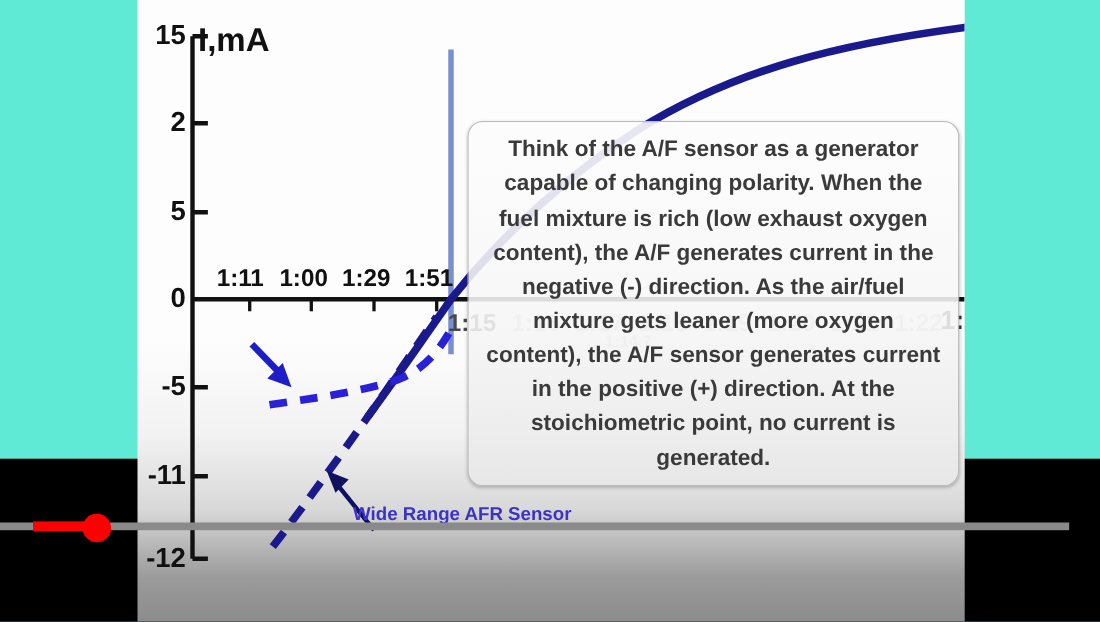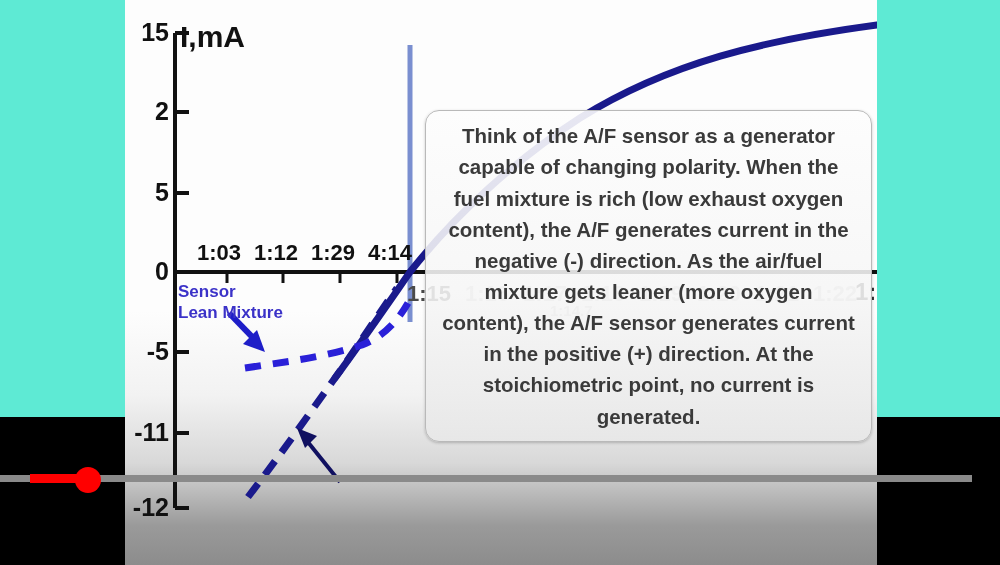--- a/index.html
+++ b/index.html
@@ -91,41 +91,38 @@
       <div class="ylab" style="left:-14px;top:18px;">15</div>
       <div class="ylab" style="left:-14px;top:97px;">2</div>
       <div class="ylab" style="left:-14px;top:178px;">5</div>
       <div class="ylab" style="left:-14px;top:257px;">0</div>
       <div class="ylab" style="left:-14px;top:337px;">-5</div>
       <div class="ylab" style="left:-14px;top:418px;">-11</div>
       <div class="ylab" style="left:-14px;top:493px;">-12</div>
 
       <div class="axis-title" style="left:55px;top:20px;">I,mA</div>
 
-      <div class="xlab" style="left:72px;top:240px;">1:03</div>
-      <div class="xlab" style="left:129px;top:240px;">1:12</div>
+      <div class="xlab" style="left:72px;top:240px;">1:11</div>
+      <div class="xlab" style="left:129px;top:240px;">1:00</div>
       <div class="xlab" style="left:186px;top:240px;">1:29</div>
-      <div class="xlab" style="left:243px;top:240px;">4:14</div>
+      <div class="xlab" style="left:243px;top:240px;">1:51</div>
 
       <div class="xlab-faint" style="left:282px;top:281px;color:#4a4a4a;">1:15</div>
       <div class="xlab-faint" style="left:340px;top:281px;">1:16</div>
       <div class="xlab-faint" style="left:398px;top:281px;">1:17</div>
       <div class="xlab-faint" style="left:456px;top:281px;">1:18</div>
       <div class="xlab-faint" style="left:514px;top:281px;">1:19</div>
       <div class="xlab-faint" style="left:572px;top:281px;">1:20</div>
       <div class="xlab-faint" style="left:630px;top:281px;">1:21</div>
       <div class="xlab-faint" style="left:688px;top:281px;">1:22</div>
       <div class="xlab-faint" style="left:730px;top:278px;color:#2f2f2f;font-size:24px;">1:23</div>
 
       <div class="xlab-faint" style="left:425px;top:302px;font-size:15px;">1:14.7</div>
 
-      <div class="anno" style="left:53px;top:281px;">
-        <span>Sensor</span><br>
-        <span>Lean Mixture</span>
-      </div>
+      <div class="anno" style="left:196px;top:457px;">Wide Range AFR Sensor</div>
 
       <div class="heading" style="left:315px;top:42px;">
         <br>
       </div>
 
       <div id="callout">
         <p>Think of the A/F sensor as a generator capable of  changing polarity. When the fuel mixture is rich (low exhaust oxygen content), the A/F generates current in the negative (-) direction. As the air/fuel mixture gets leaner (more oxygen content), the A/F sensor generates current in the positive (+) direction. At the stoichiometric point, no current is generated.</p>
       </div>
     </div>
   </div>

